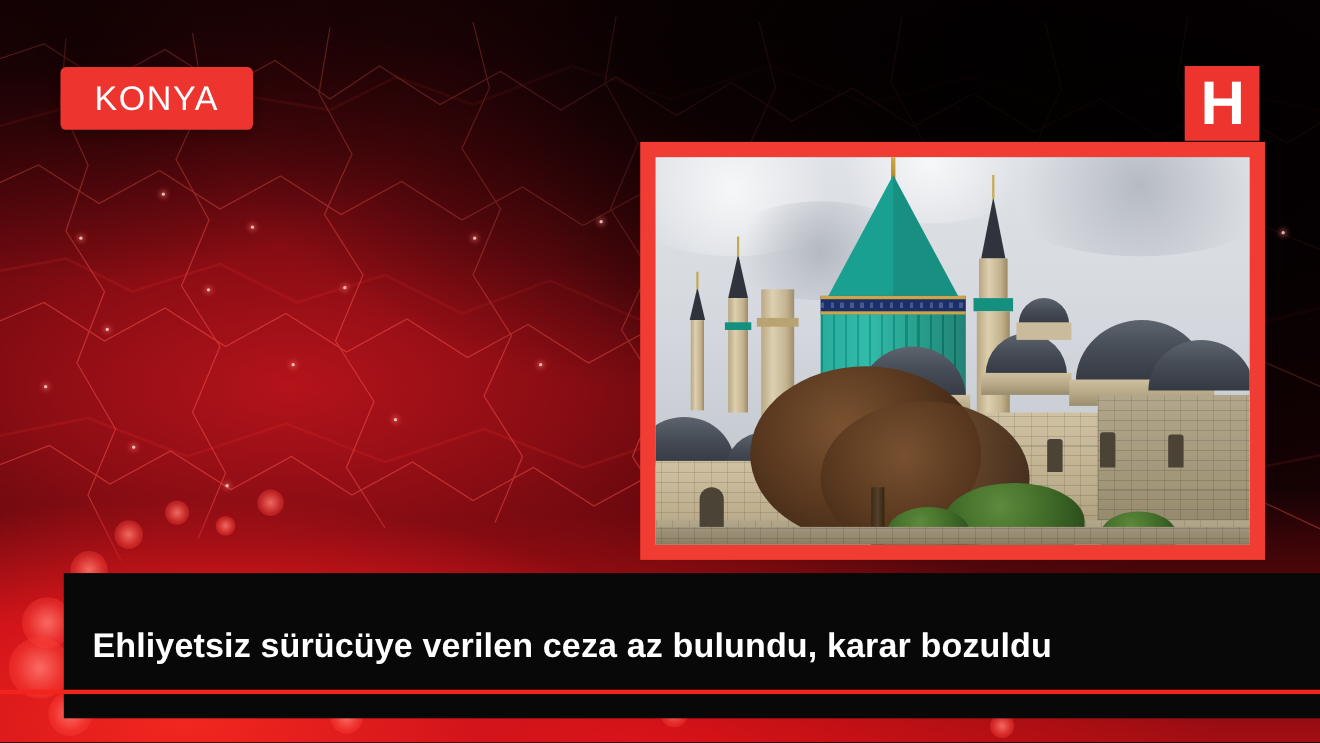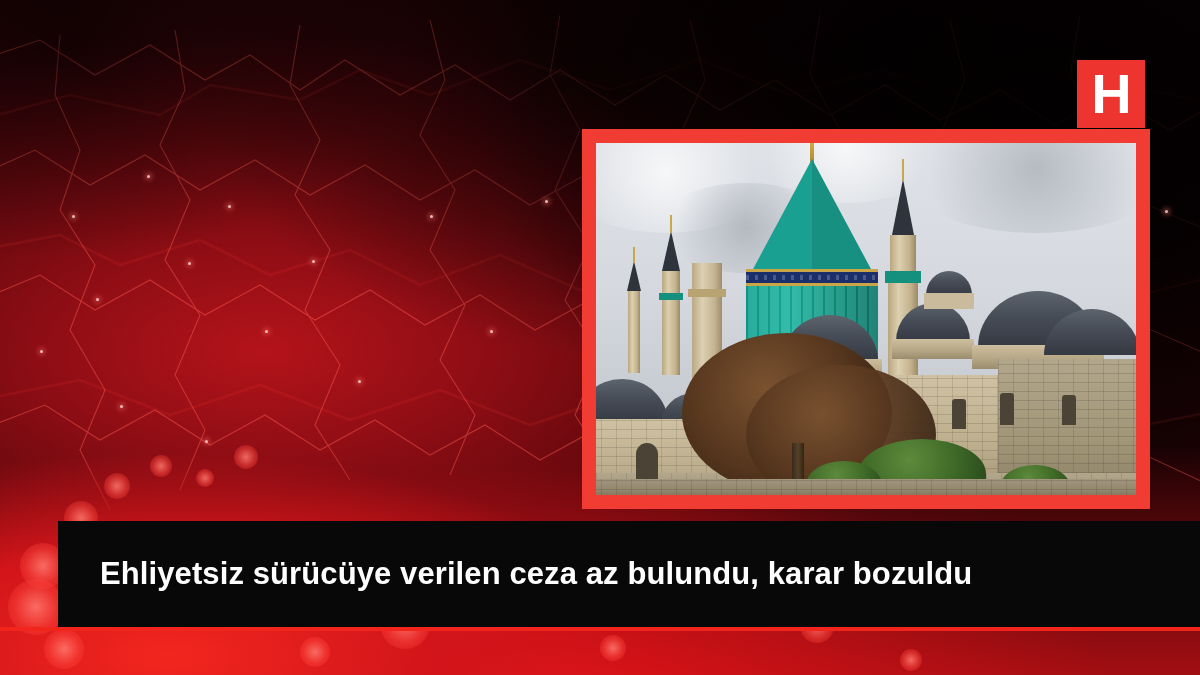--- a/index.html
+++ b/index.html
@@ -223,25 +223,24 @@
   .shrub {
     position: absolute; border-radius: 50% 50% 45% 45%;
     background: radial-gradient(circle at 40% 30%, #5d8a3c 0%, #3f6a27 50%, #25421a 100%);
   }
 
   
   .headline-bar {
     position: absolute;
     left: 58px; top: 521px;
     right: 0;
-    height: 106px;
+    height: 132px;
     background: #080808;
     display: flex;
     align-items: center;
-    padding-left: 16px;
   }
   .headline-bar h1 {
     margin: 0;
     padding: 0 24px 0 26px;
     color: #ffffff;
     font-size: 31px;
     line-height: 1.28;
     font-weight: 700;
     letter-spacing: .1px;
     max-width: 1000px;
@@ -314,20 +313,23 @@
     <div class="bokeh" style="left:234px; bottom:206px;width:24px; height:24px;"></div>
     <div class="bokeh" style="left:44px;  bottom:6px;  width:40px; height:40px;"></div>
     <div class="bokeh" style="left:380px; bottom:26px; width:50px; height:50px;"></div>
     <div class="bokeh" style="left:300px; bottom:8px;  width:30px; height:30px;"></div>
     <div class="bokeh" style="left:600px; bottom:14px; width:26px; height:26px;"></div>
     <div class="bokeh" style="left:800px; bottom:32px; width:34px; height:34px;"></div>
     <div class="bokeh" style="left:900px; bottom:4px;  width:22px; height:22px;"></div>
     <div class="bokeh" style="left:520px; bottom:44px; width:18px; height:18px;"></div>
   </div>
 
+  <div class="city-badge">
+    <span>KONYA</span>
+  </div>
 
   <div class="logo">
     <span>H</span>
   </div>
 
   <div class="photo-card">
     <div class="photo">
 
       <div class="sky"></div>
       <div class="cloud" style="left:-40px; top:-30px; width:220px; height:120px;"></div>

